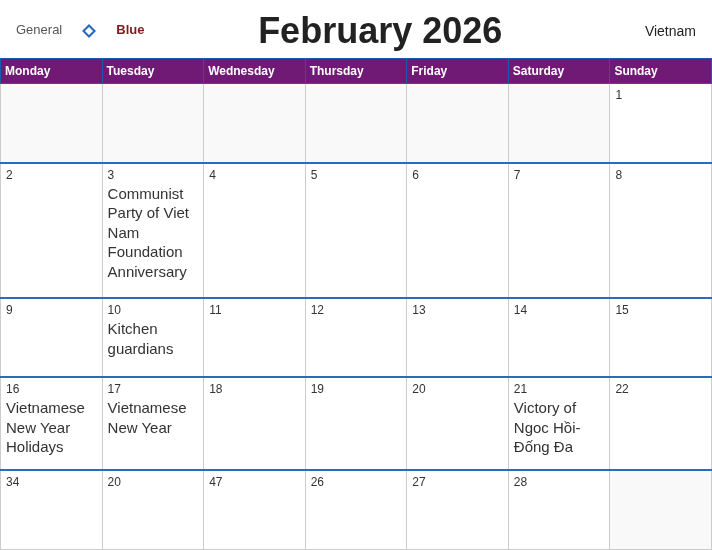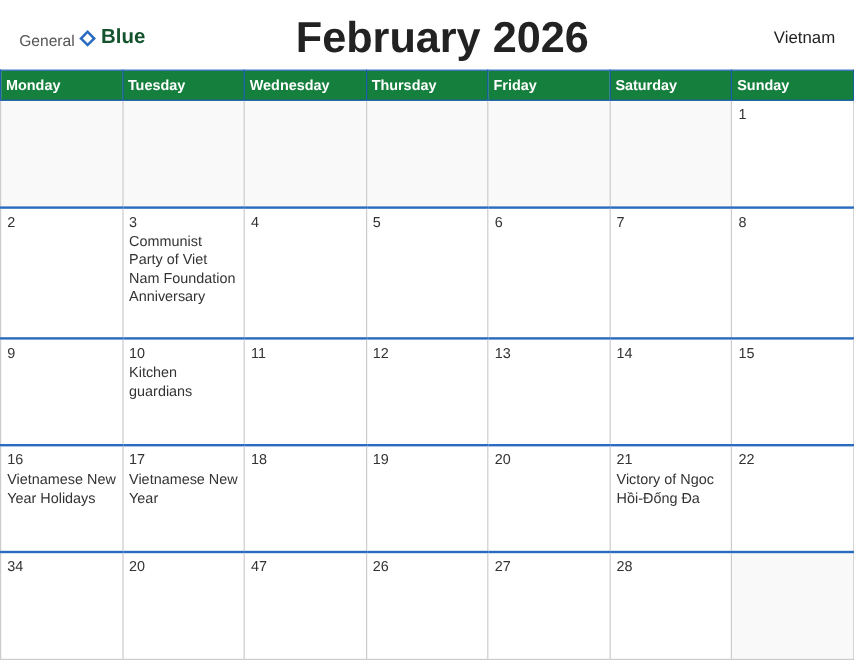--- a/index.html
+++ b/index.html
@@ -18,31 +18,31 @@
       flex-direction: column;
     }
     .header {
       display: flex;
       align-items: center;
       justify-content: space-between;
       padding: 10px 16px 6px 16px;
     }
     .logo {
       display: flex;
-      align-items: flex-end;
-      gap: 0px;
+      align-items: flex-start;
+      gap: 16px;
     }
     .logo-text-general {
       font-size: 13px;
       color: #555;
       font-family: Arial, sans-serif;
     }
     .logo-text-blue {
-      font-size: 17px;
-      color: #14532d;
+      font-size: 13px;
+      color: #7f1d1d;
       font-family: Arial, sans-serif;
       font-weight: bold;
     }
     .logo-icon {
       width: 18px;
       height: 18px;
       margin: 0 2px;
     }
     .calendar-title {
       font-size: 36px;
@@ -56,21 +56,21 @@
       color: #222;
       text-align: right;
       min-width: 80px;
     }
     .calendar-table {
       width: 100%;
       border-collapse: collapse;
       flex: 1;
     }
     .calendar-table thead tr th {
-      background: #15803d;
+      background: #701a75;
       color: #fff;
       font-size: 12px;
       font-weight: bold;
       padding: 5px 4px;
       text-align: left;
       border: 1px solid #1a5aaf;
     }
     .calendar-table tbody tr td {
       border: 1px solid #ccc;
       vertical-align: top;
@@ -84,21 +84,21 @@
       background: #f9f9f9;
     }
     .day-number {
       font-size: 12px;
       font-weight: normal;
       color: #333;
       display: block;
       margin-bottom: 2px;
     }
     .event-text {
-      font-size: 12px;
+      font-size: 15px;
       color: #333;
       line-height: 1.3;
     }
     .top-border-row td {
       border-top: 2px solid #2a6bbf !important;
     }
   </style>
 </head>
 <body>
 

